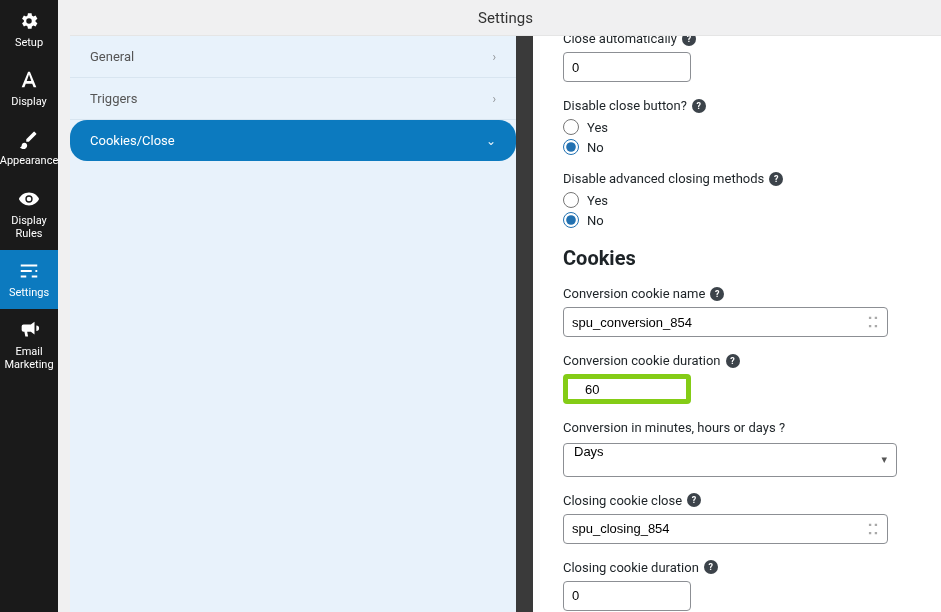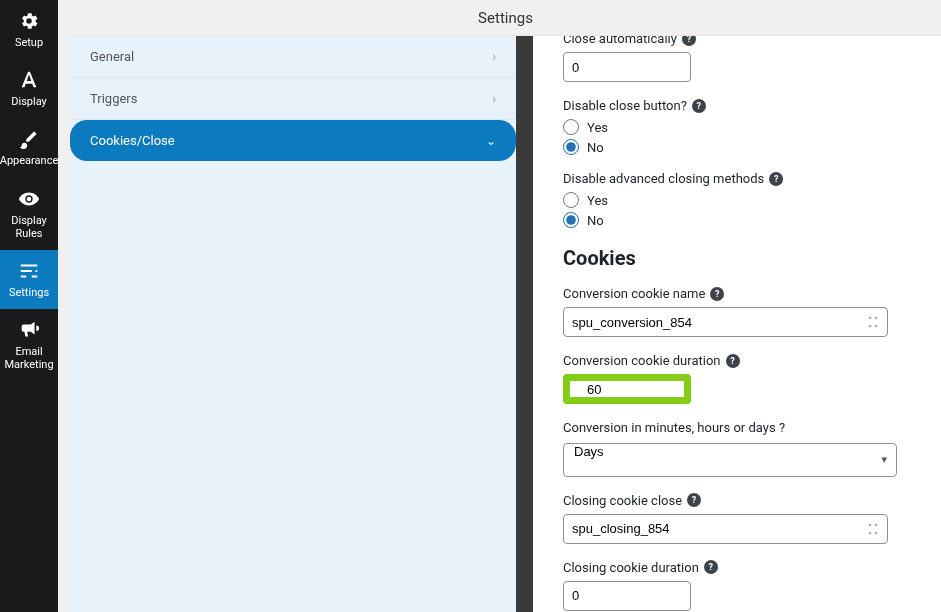--- a/index.html
+++ b/index.html
@@ -128,21 +128,21 @@
     }
     input[type="text"], input[type="number"] {
       border: 1px solid #8c8f94;
       border-radius: 4px;
       padding: 5px 8px;
       font-size: 13px;
       height: 30px;
     }
     input[type="number"].short { width: 128px; }
     input[type="number"].focused {
-      border: 7px solid #84cc16;
+      border: 5px solid #84cc16;
       outline: none;
       padding-left: 17px;
     }
     .input-wrap { position: relative; width: 325px; }
     .input-wrap input { width: 100%; padding-right: 28px; }
     .regen {
       position: absolute;
       right: 8px;
       top: 50%;
       transform: translateY(-50%);

